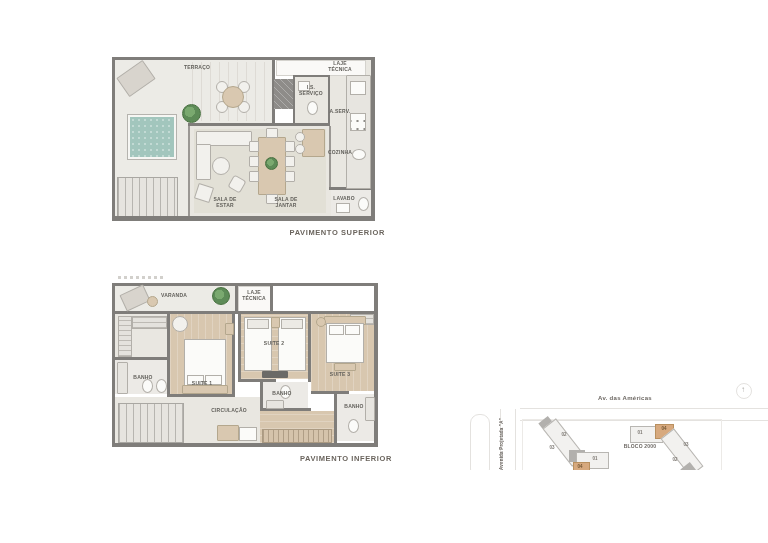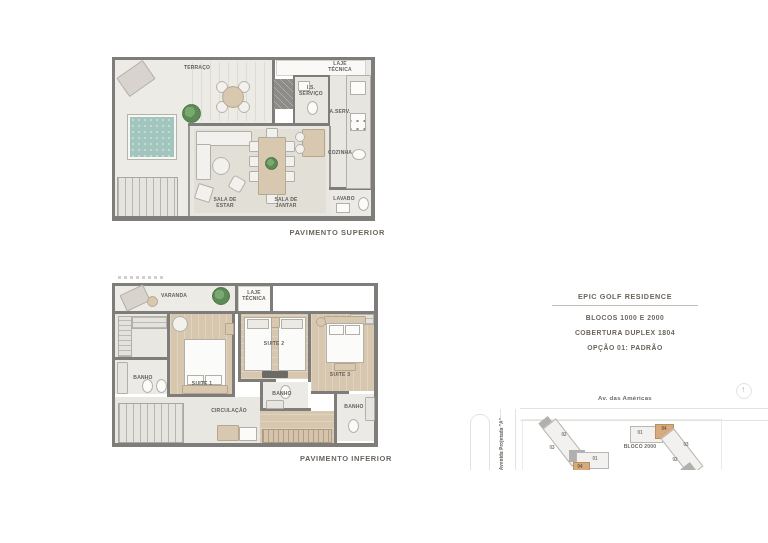--- a/index.html
+++ b/index.html
@@ -233,27 +233,20 @@
     <div class="lbl" style="left:72px;top:98px;width:36px;">SUITE 1</div>
     <div class="lbl" style="left:13px;top:92px;width:36px;">BANHO</div>
     <div class="lbl" style="left:144px;top:58px;width:36px;">SUITE 2</div>
     <div class="lbl" style="left:152px;top:108px;width:36px;">BANHO</div>
     <div class="lbl" style="left:210px;top:89px;width:36px;">SUITE 3</div>
     <div class="lbl" style="left:224px;top:121px;width:36px;">BANHO</div>
     <div class="lbl" style="left:93px;top:125px;width:48px;">CIRCULAÇÃO</div>
   </div>
   <div class="cap" style="left:272px;top:454px;width:120px;">PAVIMENTO INFERIOR</div>
 
-  <div class="info">
-    <div class="t1">EPIC GOLF RESIDENCE</div>
-    <hr class="rule">
-    <div class="t2">BLOCOS 1000 E 2000</div>
-    <div class="t2">COBERTURA DUPLEX 1804</div>
-    <div class="t2">OPÇÃO 01: PADRÃO</div>
-  </div>
 
   <div class="map">
 
     <div class="ring" style="left:266px;top:5px;width:14px;height:14px;background:transparent;">
       <span style="position:absolute;left:4px;top:1px;font-size:8px;color:#b0aeaa;">↑</span>
     </div>
 
     <div class="road-h" style="left:50px;top:30px;width:248px;height:11px;"></div>
     <div class="road-v" style="left:30px;top:31px;width:14px;height:102px;"></div>
     <div class="road-h" style="left:44px;top:114px;width:254px;height:16px;"></div>

